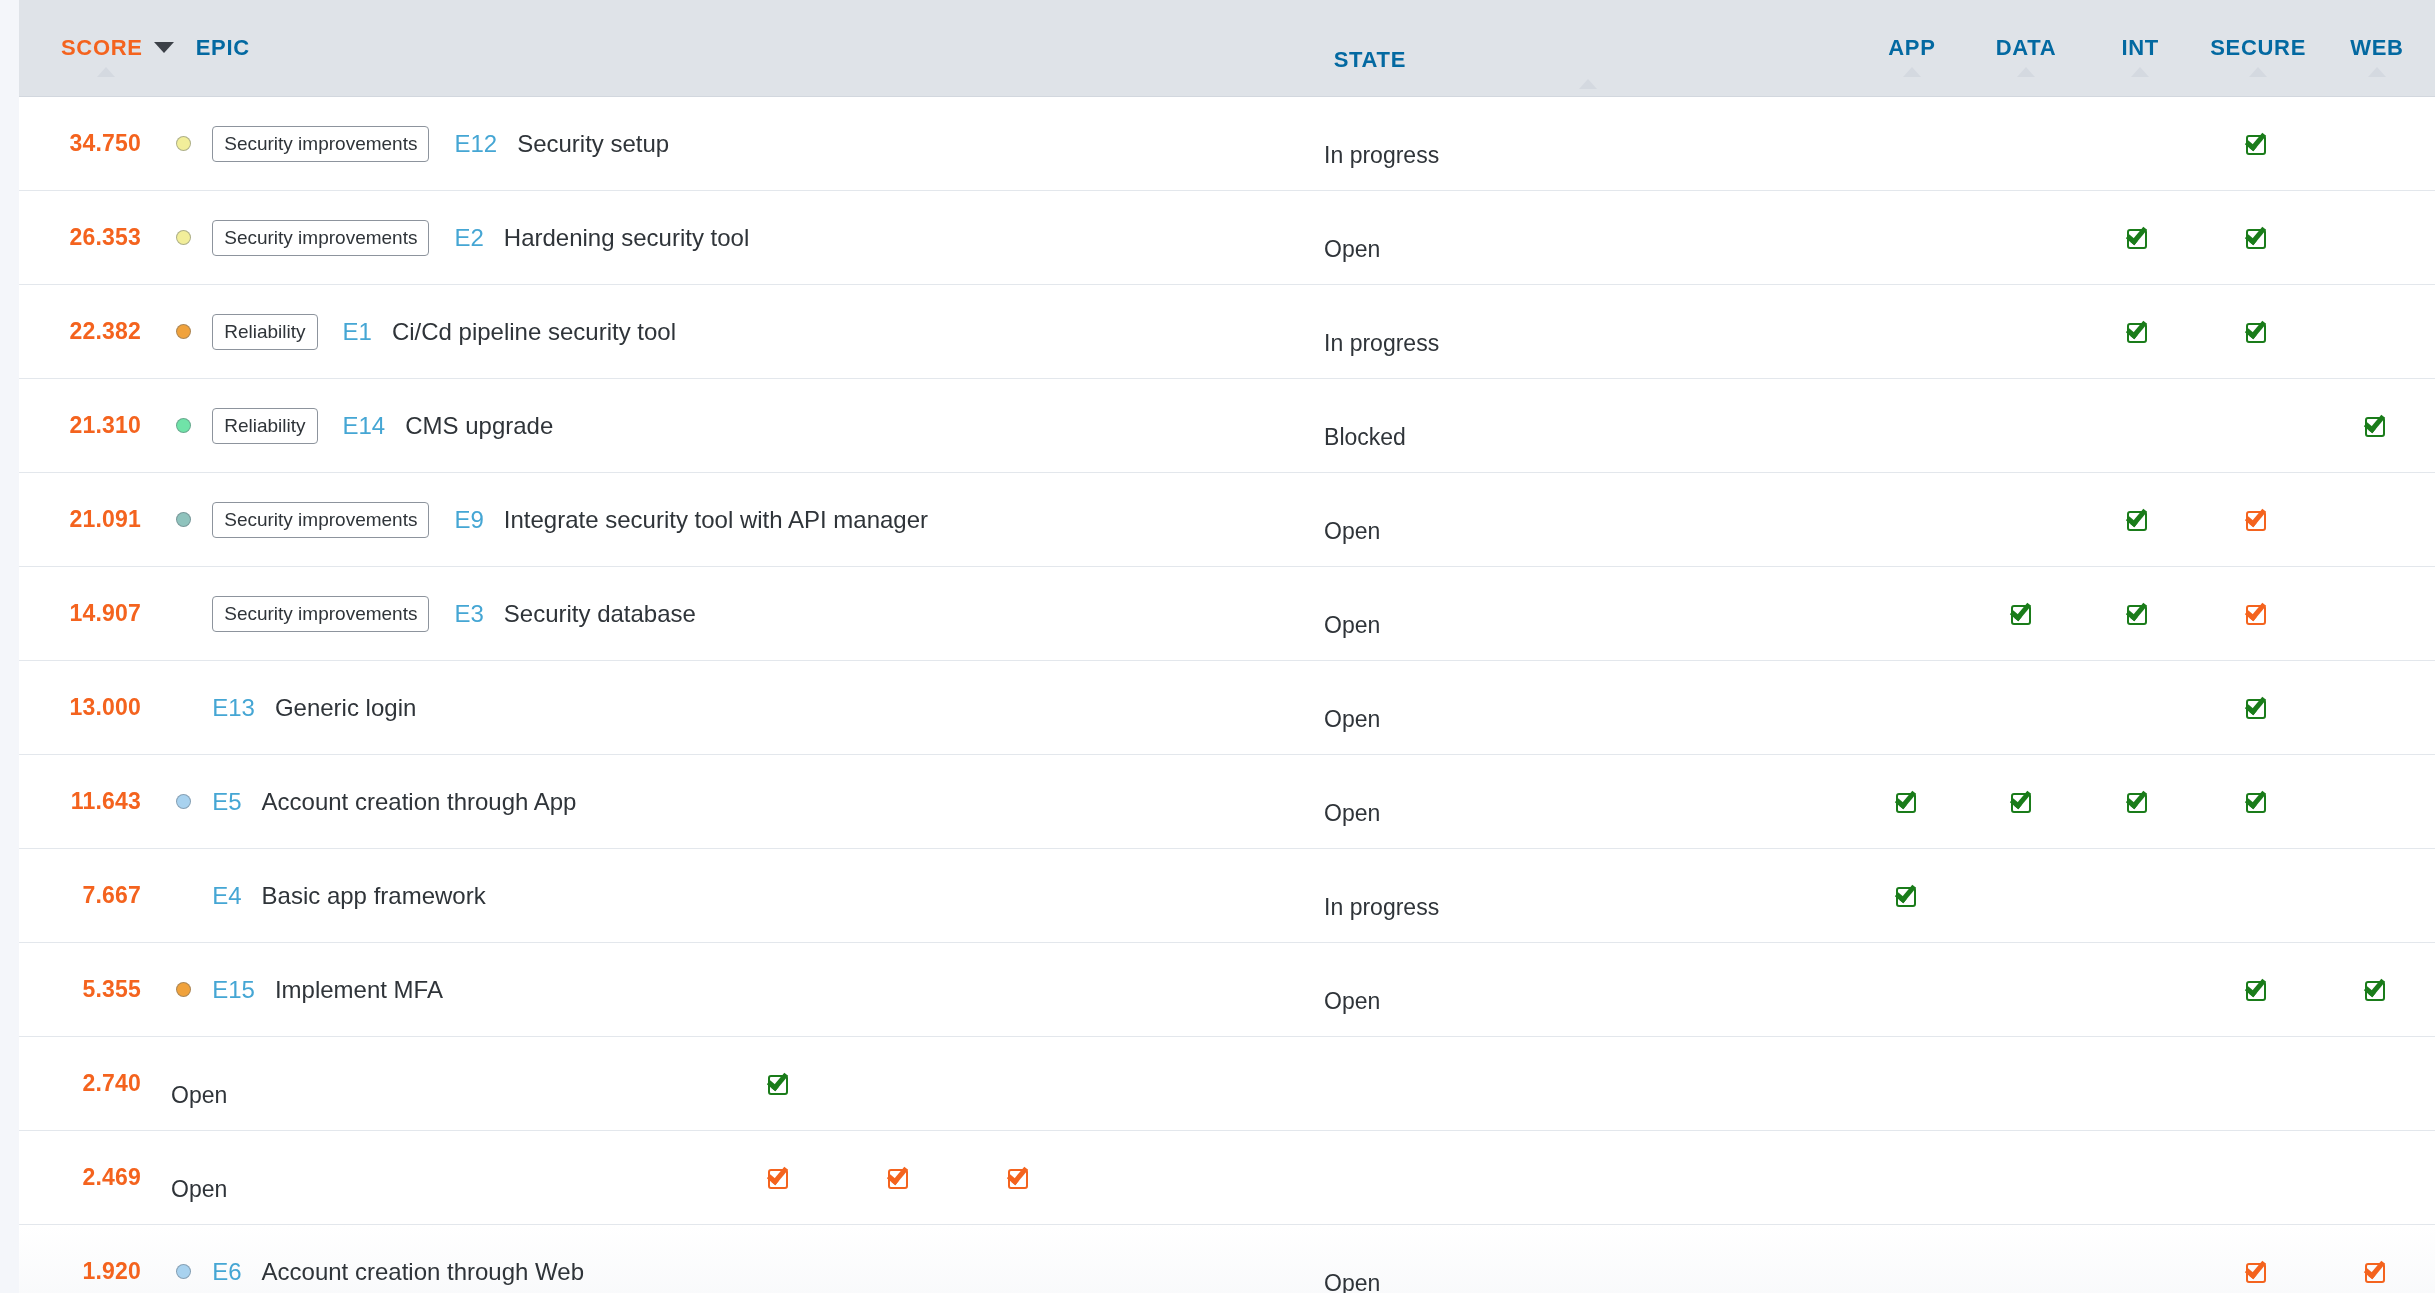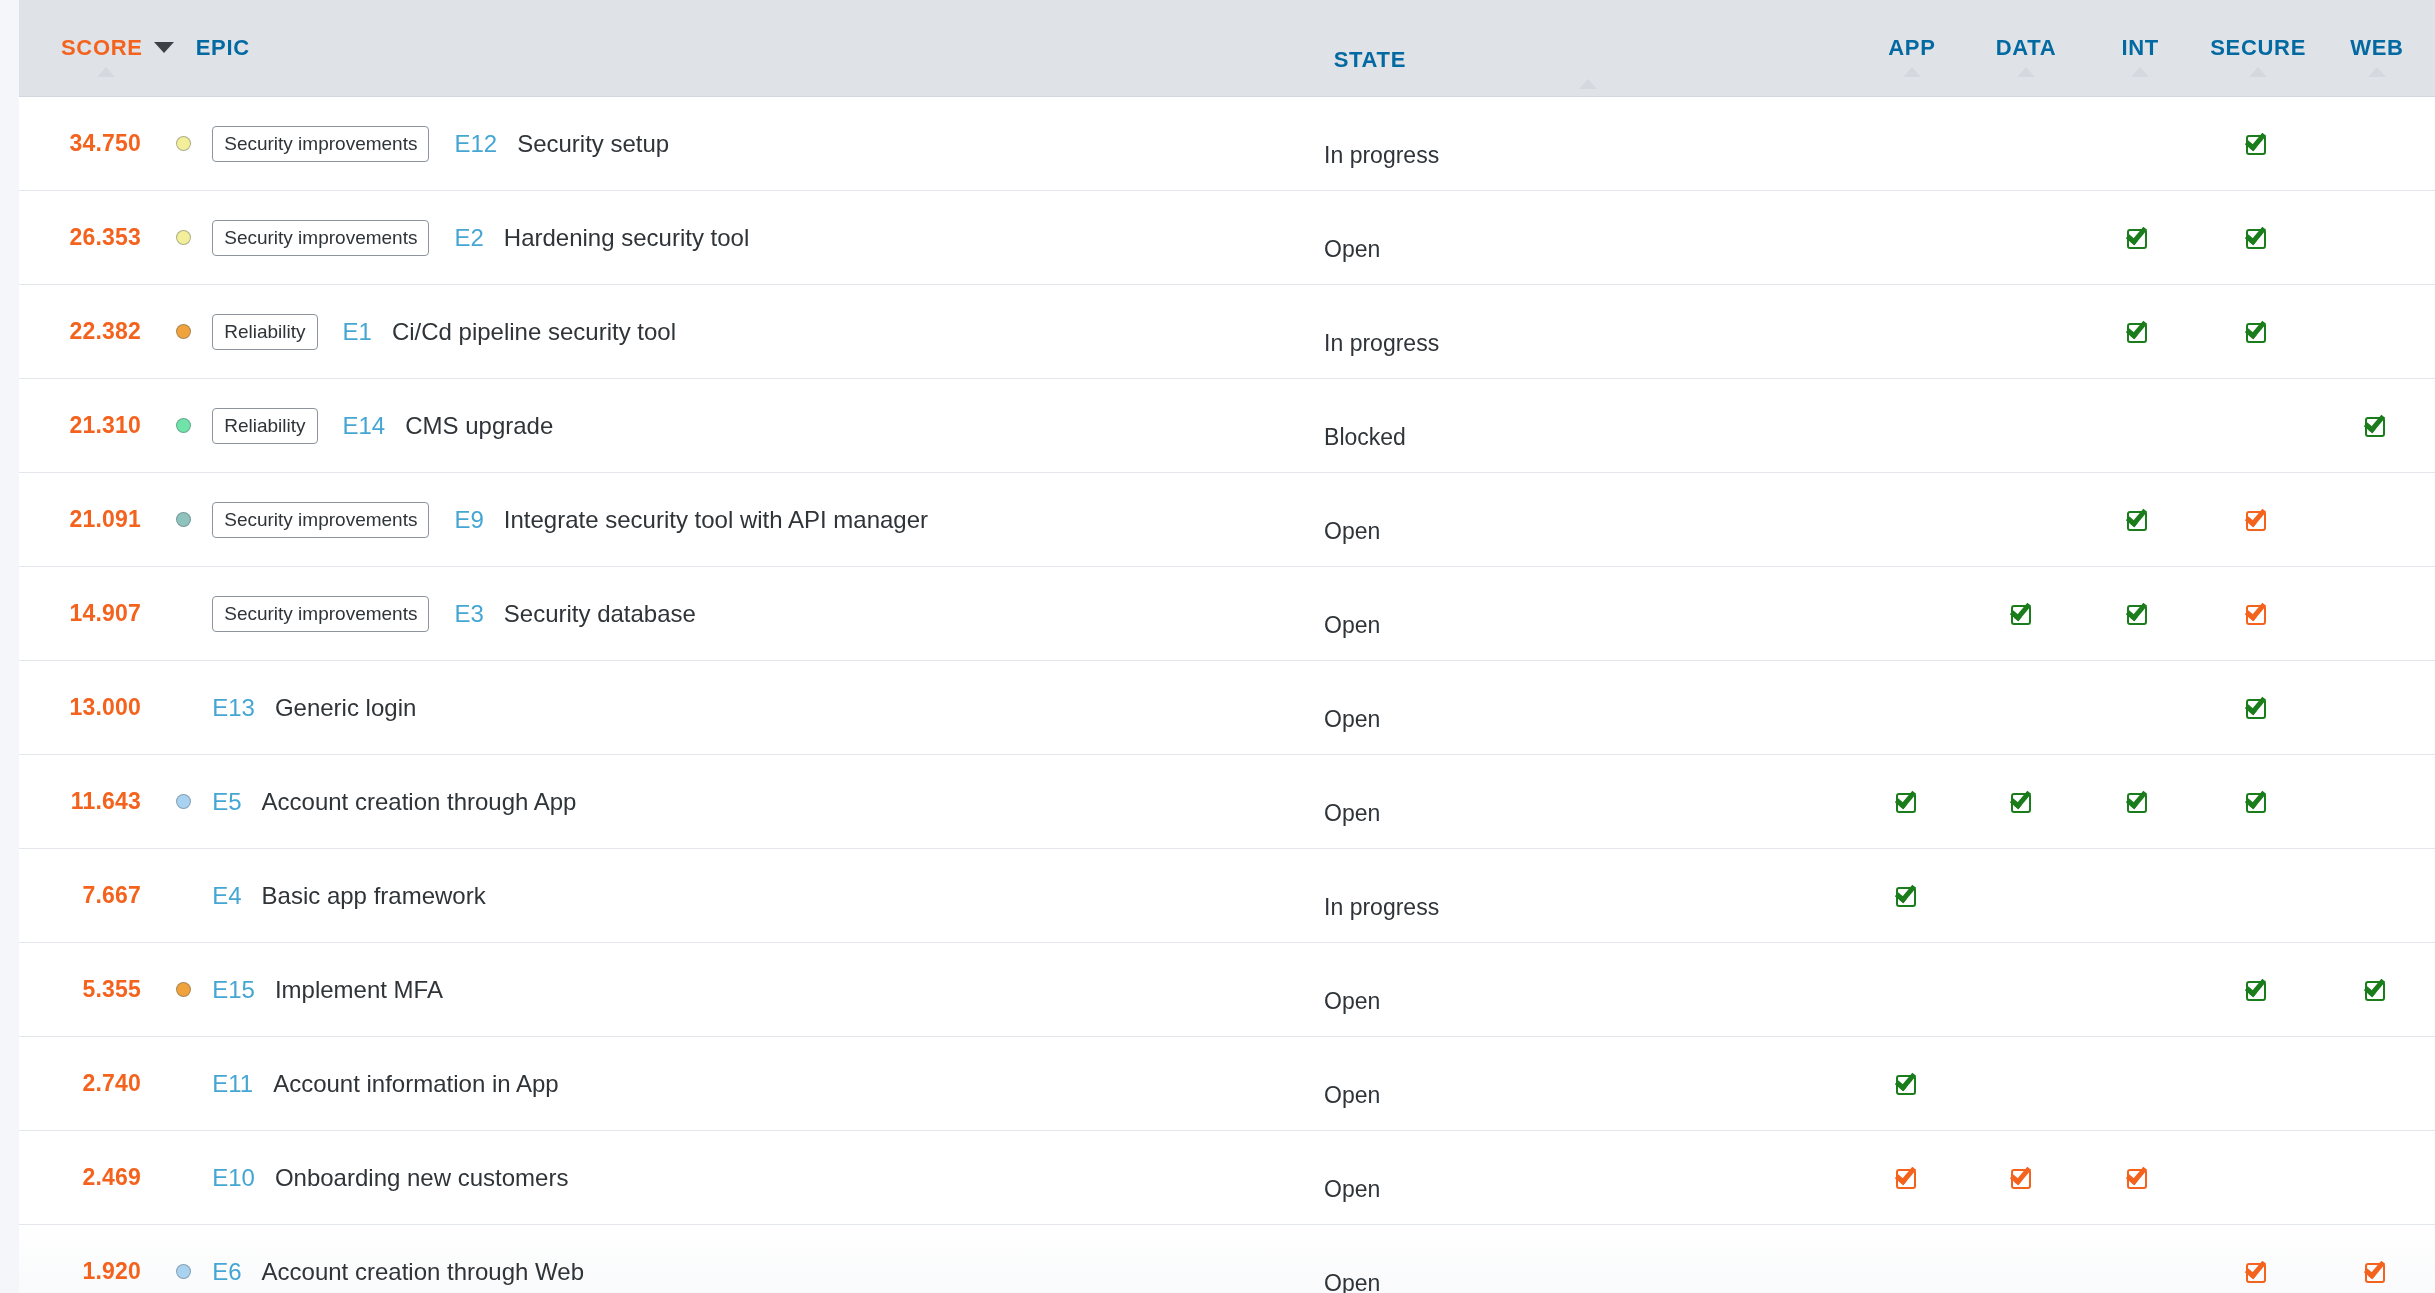--- a/index.html
+++ b/index.html
@@ -590,28 +590,20 @@
               <span class="box"></span>
               <span class="tick"></span>
             </span>
     </div>
   </div>
 
   <div class="grid-row">
     <div class="cell col-score">
       <span class="score">2.740</span>
     </div>
-    <div class="cell col-epic">
-      <span class="epic-inner">
-        <span class="dot empty"></span>
-
-        <span class="epic-key">E11</span>
-        <span class="epic-title">Account information in App</span>
-      </span>
-    </div>
     <div class="cell col-state">
       <span class="state">Open</span>
     </div>
     <div class="cell col-app">
       <span class="check green">
               <span class="box"></span>
               <span class="tick"></span>
             </span>
     </div>
     <div class="cell col-data">
@@ -624,28 +616,20 @@
       <span class="check off"></span>
     </div>
     <div class="cell col-web">
       <span class="check off"></span>
     </div>
   </div>
 
   <div class="grid-row">
     <div class="cell col-score">
       <span class="score">2.469</span>
-    </div>
-    <div class="cell col-epic">
-      <span class="epic-inner">
-        <span class="dot empty"></span>
-
-        <span class="epic-key">E10</span>
-        <span class="epic-title">Onboarding new customers</span>
-      </span>
     </div>
     <div class="cell col-state">
       <span class="state">Open</span>
     </div>
     <div class="cell col-app">
       <span class="check orange">
               <span class="box"></span>
               <span class="tick"></span>
             </span>
     </div>

